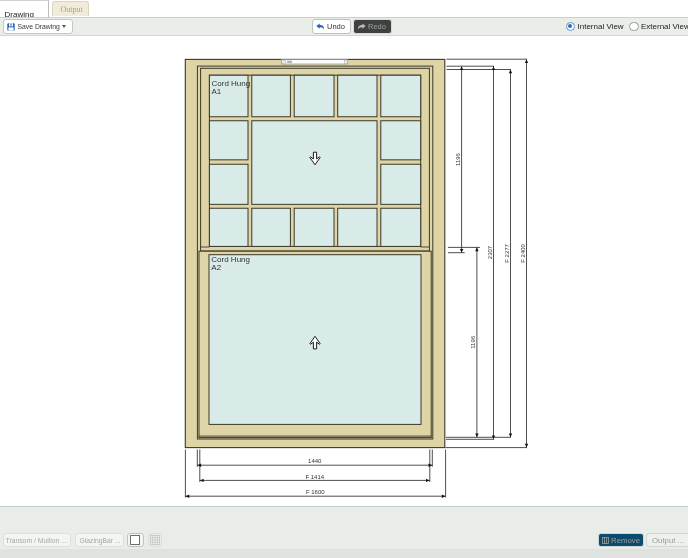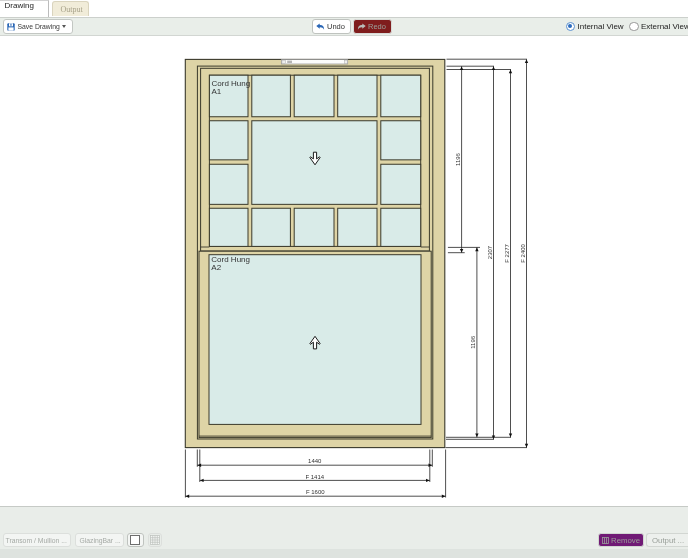--- a/index.html
+++ b/index.html
@@ -4,21 +4,21 @@
 <style>
 html,body{margin:0;padding:0;width:688px;height:558px;background:#fff;font-family:"Liberation Sans",sans-serif;overflow:hidden;position:relative}
 .abs{position:absolute}
 span{white-space:nowrap}
 </style>
 </head>
 <body>
 
 <div class="abs" style="left:0;top:0;width:688px;height:17px;background:#fff;"></div>
 <div class="abs" style="left:0;top:0;width:48px;height:16px;background:#fff;border-right:1px solid #bcbcbc;border-top:1px solid #d2d2d2;">
-  <span class="abs" style="left:4.5px;top:0;font-size:8px;color:#1c1c1c;">Drawing</span>
+  <span class="abs" style="left:4.5px;top:9px;font-size:8px;color:#1c1c1c;">Drawing</span>
 </div>
 <div class="abs" style="left:52px;top:1px;width:37px;height:15px;background:#f1ecd9;border:1px solid #dad4be;border-bottom:none;border-radius:3px 3px 0 0;box-sizing:border-box;">
   <span class="abs" style="left:7.5px;top:2.5px;font-size:8px;color:#a7a189;font-family:Liberation Serif, serif;">Output</span>
 </div>
 
 <div class="abs" style="left:0;top:17px;width:688px;height:19px;background:#e9eee9;border-top:1px solid #ccd0cc;border-bottom:1px solid #d2d6d2;box-sizing:border-box;"></div>
 
 <div class="abs" style="left:3px;top:19px;width:68px;height:13px;background:#fff;border:1px solid #c3c7c3;border-radius:3px;">
   <svg class="abs" style="left:2.5px;top:2.5px" width="8" height="8" viewBox="0 0 8 8">
     <rect x="0.3" y="0.3" width="7.4" height="7.4" rx="1" fill="#2a66b5"></rect>
@@ -29,21 +29,21 @@
   <span class="abs" style="left:13.5px;top:3px;font-size:6.8px;color:#3a3a3a;">Save Drawing</span>
   <div class="abs" style="left:57.5px;top:5px;width:0;height:0;border-left:2.6px solid transparent;border-right:2.6px solid transparent;border-top:3.2px solid #555;"></div>
 </div>
 
 <div class="abs" style="left:311.5px;top:19px;width:37px;height:13px;background:#fff;border:1px solid #bfc3bf;border-radius:3px;">
   <svg class="abs" style="left:3px;top:2.5px" width="9" height="8" viewBox="0 0 9 8">
     <path d="M3.7 0.4 L3.7 5.8 L0.3 3.0 Z M3.4 2.0 C6.6 1.7 8.3 3.3 8.1 6.8 C7.0 4.7 5.6 4.1 3.4 4.3 Z" fill="#2a66b5"></path>
   </svg>
   <span class="abs" style="left:14.5px;top:2px;font-size:7.5px;color:#333;">Undo</span>
 </div>
-<div class="abs" style="left:352.5px;top:19px;width:37px;height:13px;background:#7f1d1d;border:1px solid #d8dbd8;border-radius:3px;">
+<div class="abs" style="left:352.5px;top:19px;width:37px;height:13px;background:#404040;border:1px solid #d8dbd8;border-radius:3px;">
   <svg class="abs" style="left:3px;top:2.5px" width="9" height="8" viewBox="0 0 9 8">
     <path d="M5.3 0.4 L5.3 5.8 L8.7 3.0 Z M5.6 2.0 C2.4 1.7 0.7 3.3 0.9 6.8 C2.0 4.7 3.4 4.1 5.6 4.3 Z" fill="#b9bdb9"></path>
   </svg>
   <span class="abs" style="left:14.5px;top:2px;font-size:7.5px;color:#9aa09a;">Redo</span>
 </div>
 
 <div class="abs" style="left:565.5px;top:21.5px;width:9.4px;height:9.4px;border-radius:50%;background:#fff;border:1.4px solid #5b91cf;box-sizing:border-box;"></div>
 <div class="abs" style="left:568.2px;top:24.2px;width:4px;height:4px;border-radius:50%;background:#2a6bbf;"></div>
 <span class="abs" style="left:577.5px;top:22px;font-size:8px;color:#222;">Internal View</span>
 <div class="abs" style="left:629.3px;top:21.5px;width:9.4px;height:9.4px;border-radius:50%;background:#fff;border:1px solid #979797;box-sizing:border-box;"></div>
@@ -187,21 +187,21 @@
       <line x1="2.7" y1="0.5" x2="2.7" y2="9.5"></line>
         <line x1="5" y1="0.5" x2="5" y2="9.5"></line>
         <line x1="7.3" y1="0.5" x2="7.3" y2="9.5"></line>
       <line x1="0.5" y1="2.7" x2="9.5" y2="2.7"></line>
         <line x1="0.5" y1="5" x2="9.5" y2="5"></line>
         <line x1="0.5" y1="7.3" x2="9.5" y2="7.3"></line>
     </g>
   </svg>
 </div>
 
-<div class="abs" style="left:597.5px;top:532.5px;width:46px;height:14px;background:#701a75;border:1px solid #d2d6d2;border-radius:3px;box-sizing:border-box;">
+<div class="abs" style="left:597.5px;top:532.5px;width:46px;height:14px;background:#0c4a6e;border:1px solid #d2d6d2;border-radius:3px;box-sizing:border-box;">
   <svg class="abs" style="left:3px;top:3px" width="7" height="7" viewBox="0 0 7 7">
     <g stroke="#9aa09a" stroke-width="0.8" fill="none">
       <rect x="0.5" y="0.5" width="6" height="6"></rect>
       <line x1="2.5" y1="0.5" x2="2.5" y2="6.5"></line>
         <line x1="4.5" y1="0.5" x2="4.5" y2="6.5"></line>
     </g>
   </svg>
   <span class="abs" style="left:12.5px;top:2.5px;font-size:7.8px;color:#989e98;">Remove</span>
 </div>
 <div class="abs" style="left:646px;top:532.5px;width:42px;height:14px;background:#edf0ed;border:1px solid #d2d6d2;border-radius:3px 0 0 3px;border-right:none;box-sizing:border-box;">

